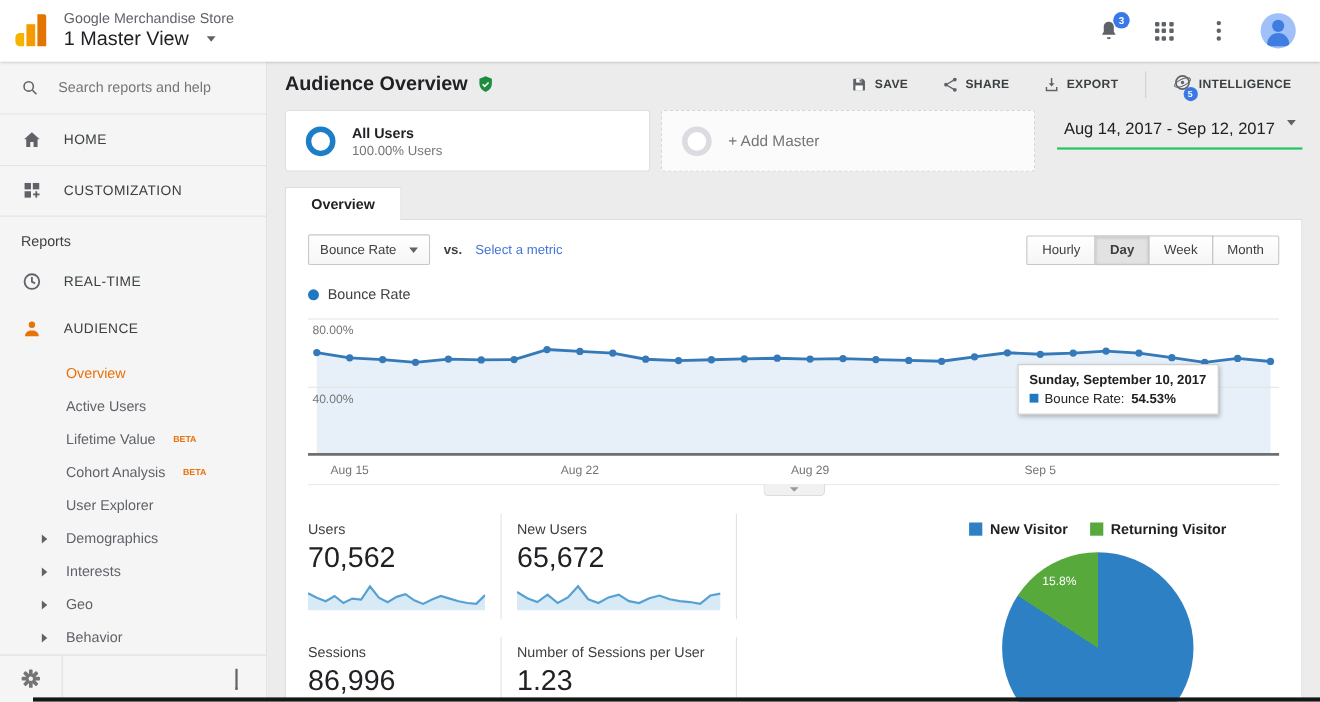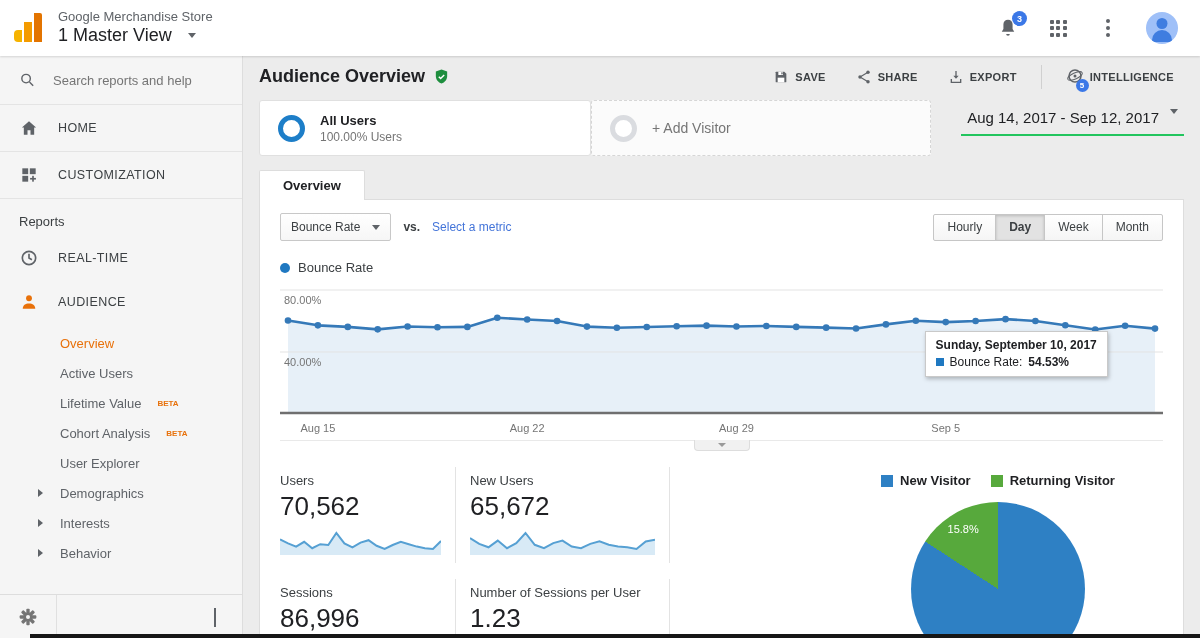--- a/index.html
+++ b/index.html
@@ -48,21 +48,21 @@
 
 .main{flex:1;min-width:0;background:#ececec;display:flex;flex-direction:column;overflow:hidden}
 .titlebar{height:41px;flex:0 0 41px;display:flex;align-items:center;justify-content:space-between;padding:0 16px}
 .page-title{font-size:18px;font-weight:700;color:#202124;display:flex;align-items:center;gap:8px}
 .actions{display:flex;align-items:center;gap:10px}
 .action{display:flex;align-items:center;gap:6px;font-size:11px;font-weight:700;color:#3c4043;letter-spacing:.3px;padding:4px 10px;cursor:pointer}
 .divider-v{width:1px;height:24px;background:#d0d0d0;margin:0 4px}
 .intel-wrap{position:relative}
 .intel-badge{position:absolute;right:-5px;bottom:-5px;width:13px;height:13px;border-radius:50%;background:#3b78e7;color:#fff;font-size:8px;display:flex;align-items:center;justify-content:center;font-weight:700}
 
-.segment-row{display:flex;align-items:flex-start;padding:3px 16px 12px}
+.segment-row{display:flex;align-items:flex-start;gap:10px;padding:3px 16px 12px}
 .seg-card{background:#fff;border:1px solid #e0e0e0;border-radius:3px;height:56px;display:flex;align-items:center;gap:15px;padding:0 18px;width:332px;cursor:pointer}
 .seg-card.add{border:1px dashed #d6d6d6;background:#fbfbfb;width:340px}
 .ring{width:27px;height:27px;border-radius:50%;border:5px solid #1d7ec8;background:#fff}
 .ring.gray{border-color:#dadce0}
 .seg-title{font-size:13px;font-weight:700;color:#202124}
 .seg-sub{font-size:12px;color:#757575;margin-top:2px}
 .add-label{font-size:14px;color:#757575}
 .date-box{margin-left:auto;display:flex;align-items:flex-start;gap:11px;padding:9px 6px 8px;border-bottom:2px solid #22c55e;cursor:pointer}
 .date-text{font-size:15px;font-weight:500;color:#202124}
 
@@ -227,20 +227,24 @@
         <div class="subnav-item">
             <span class="tri-r"></span>
             <span>Demographics</span>
           </div>
         <div class="subnav-item">
             <span class="tri-r"></span>
             <span>Interests</span>
           </div>
         <div class="subnav-item">
             <span class="tri-r"></span>
+            <span>Geo</span>
+          </div>
+        <div class="subnav-item">
+            <span class="tri-r"></span>
             <span>Behavior</span>
           </div>
       </div>
       <div class="side-bottom">
         <div class="gear-cell">
           <svg width="20" height="20" viewBox="0 0 24 24">
               <g fill="#757575">
                 <rect x="10" y="2" width="4" height="20" rx="1"></rect>
                 <rect x="10" y="2" width="4" height="20" rx="1" transform="rotate(45 12 12)"></rect>
                 <rect x="10" y="2" width="4" height="20" rx="1" transform="rotate(90 12 12)"></rect>
@@ -310,21 +314,21 @@
       <div class="segment-row">
         <div class="seg-card">
           <span class="ring"></span>
           <span>
             <div class="seg-title">All Users</div>
             <div class="seg-sub">100.00% Users</div>
           </span>
         </div>
         <div class="seg-card add">
           <span class="ring gray"></span>
-          <span class="add-label">+ Add Visitor</span>
+          <span class="add-label">+ Add Master</span>
         </div>
         <div class="date-box">
           <span class="date-text">Aug 14, 2017 - Sep 12, 2017</span>
           <span class="caret"></span>
         </div>
       </div>
 
       <div class="tabstrip">
         <div class="tab">
             <span>Overview</span>

